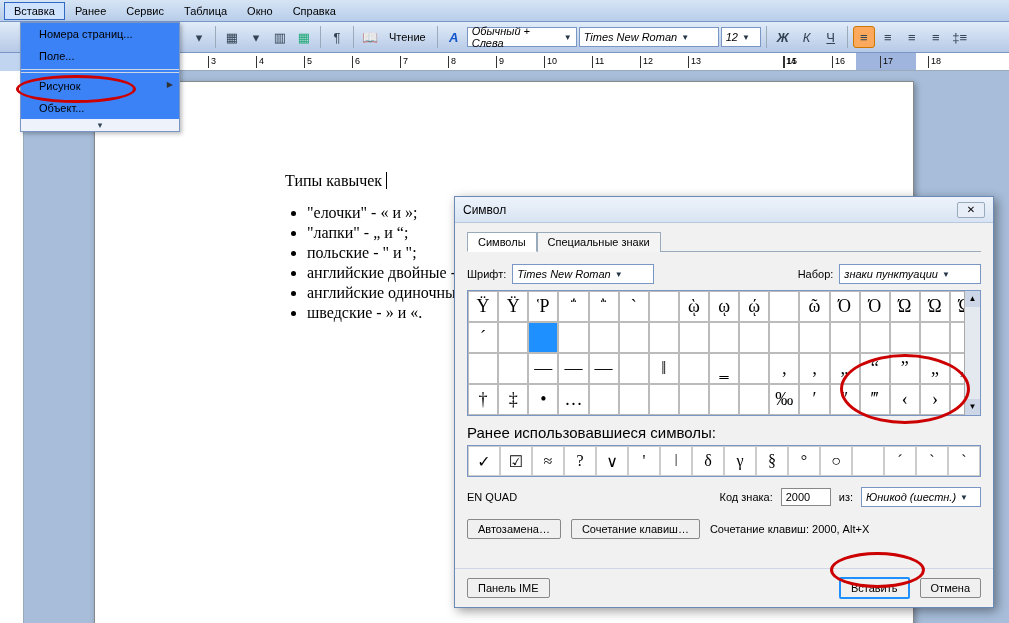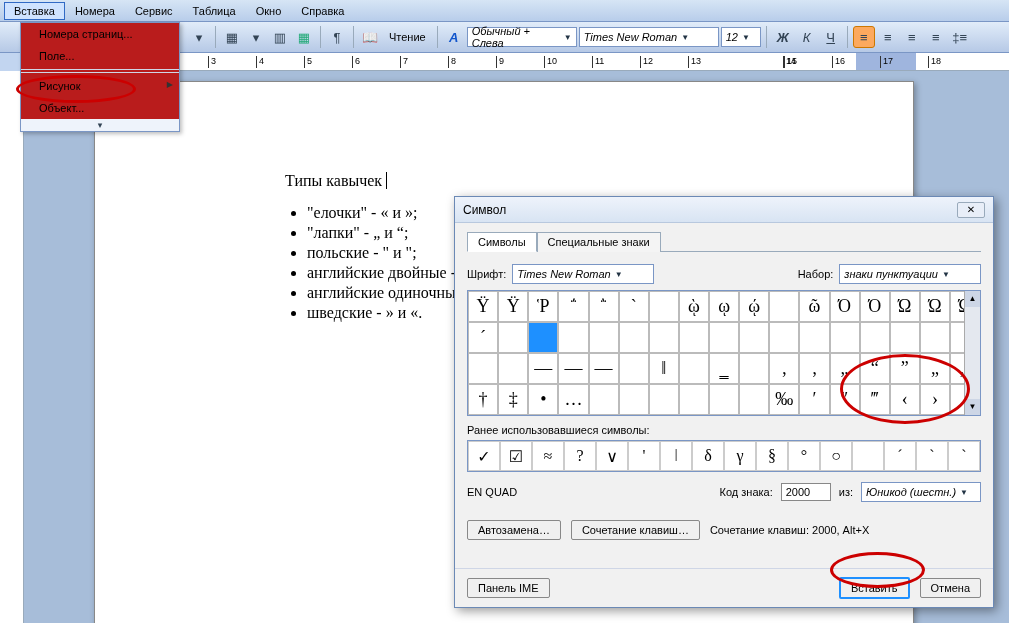--- a/index.html
+++ b/index.html
@@ -103,21 +103,21 @@
   .page h3 { font-weight:normal; margin:0 0 14px 0; font-size:16px; }
   .page h3 .cursor { border-right:1px solid #000; }
   .page ul { margin:0; padding-left:22px; }
   .page li { margin:2px 0; }
 
   
   .ddmenu {
     position:absolute;
     left:20px; top:22px;
     width:160px;
-    background:#b91c1c;
+    background:#3b82f6;
     border:1px solid #7a96c5;
     box-shadow:2px 2px 4px rgba(0,0,0,0.25);
     z-index:50;
     font-size:11px;
   }
   .ddmenu .ddmi {
     padding:5px 10px 5px 18px;
     position:relative;
   }
   .ddmenu .sep { height:1px; background:#cfd6e6; margin:2px 0; }
@@ -211,21 +211,21 @@
   .gscroll {
     position:absolute; right:0; top:0; bottom:0;
     width:16px; background:#e4e8ef;
     border-left:1px solid #aaa;
   }
   .gscroll .sbtn {
     height:16px; background:#cdd6e6;
     text-align:center; font-size:8px; line-height:16px;
   }
 
-  .recent-label { font-size:11px; margin:8px 0 4px; }
+  .recent-label { font-size:15px; margin:8px 0 4px; }
   .recent {
     display:flex;
     border:1px solid #7a96c5;
     background:#fff;
     height:32px;
   }
   .recent .gcell { border:1px solid #ccc; font-size:16px; }
 
   .info-row {
     display:flex; align-items:center;
@@ -252,29 +252,29 @@
   .dlg-foot {
     display:flex; align-items:center;
     padding:8px 12px;
     border-top:1px solid #cfd6e6;
     gap:10px;
   }
   .dlg-foot .spacer { flex:1; }
 
   .shortcut-row {
     display:flex; align-items:center; gap:10px;
-    margin-top:18px; font-size:11px;
+    margin-top:12px; font-size:11px;
   }
 </style>
 </head>
 <body>
 
 <div class="menubar">
   <div class="mi open"><span>Вставка</span></div>
-  <div class="mi"><span>Номера</span></div>
+  <div class="mi"><span>Ранее</span></div>
   <div class="mi"><span>Сервис</span></div>
   <div class="mi"><span>Таблица</span></div>
   <div class="mi"><span>Окно</span></div>
   <div class="mi"><span>Справка</span></div>
 </div>
 
 <div class="ddmenu">
   <div class="ddmi">Номера страниц...</div>
   <div class="ddmi">Поле...</div>
   <div class="sep"></div>

